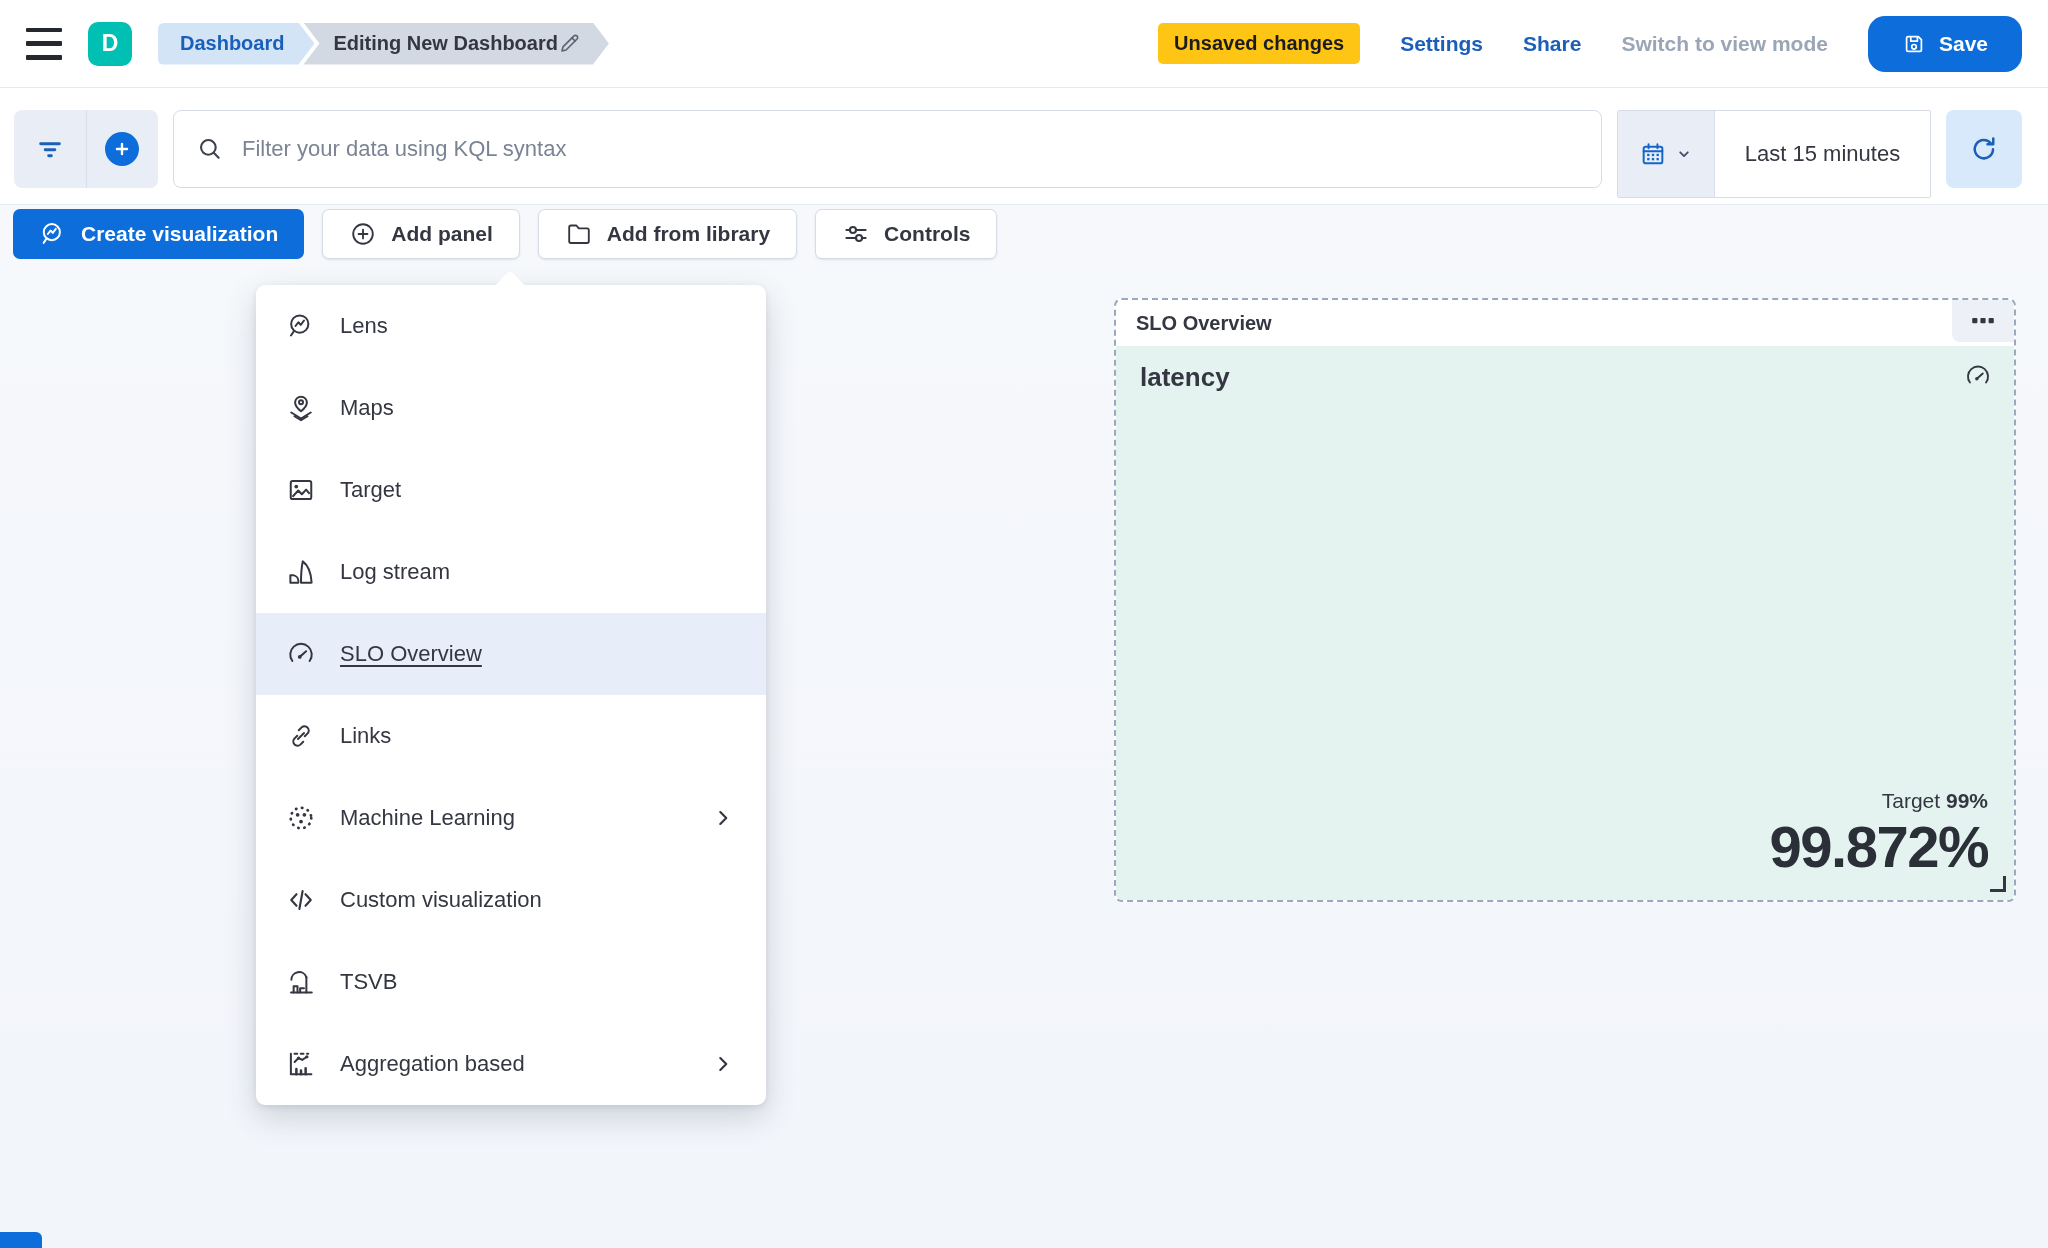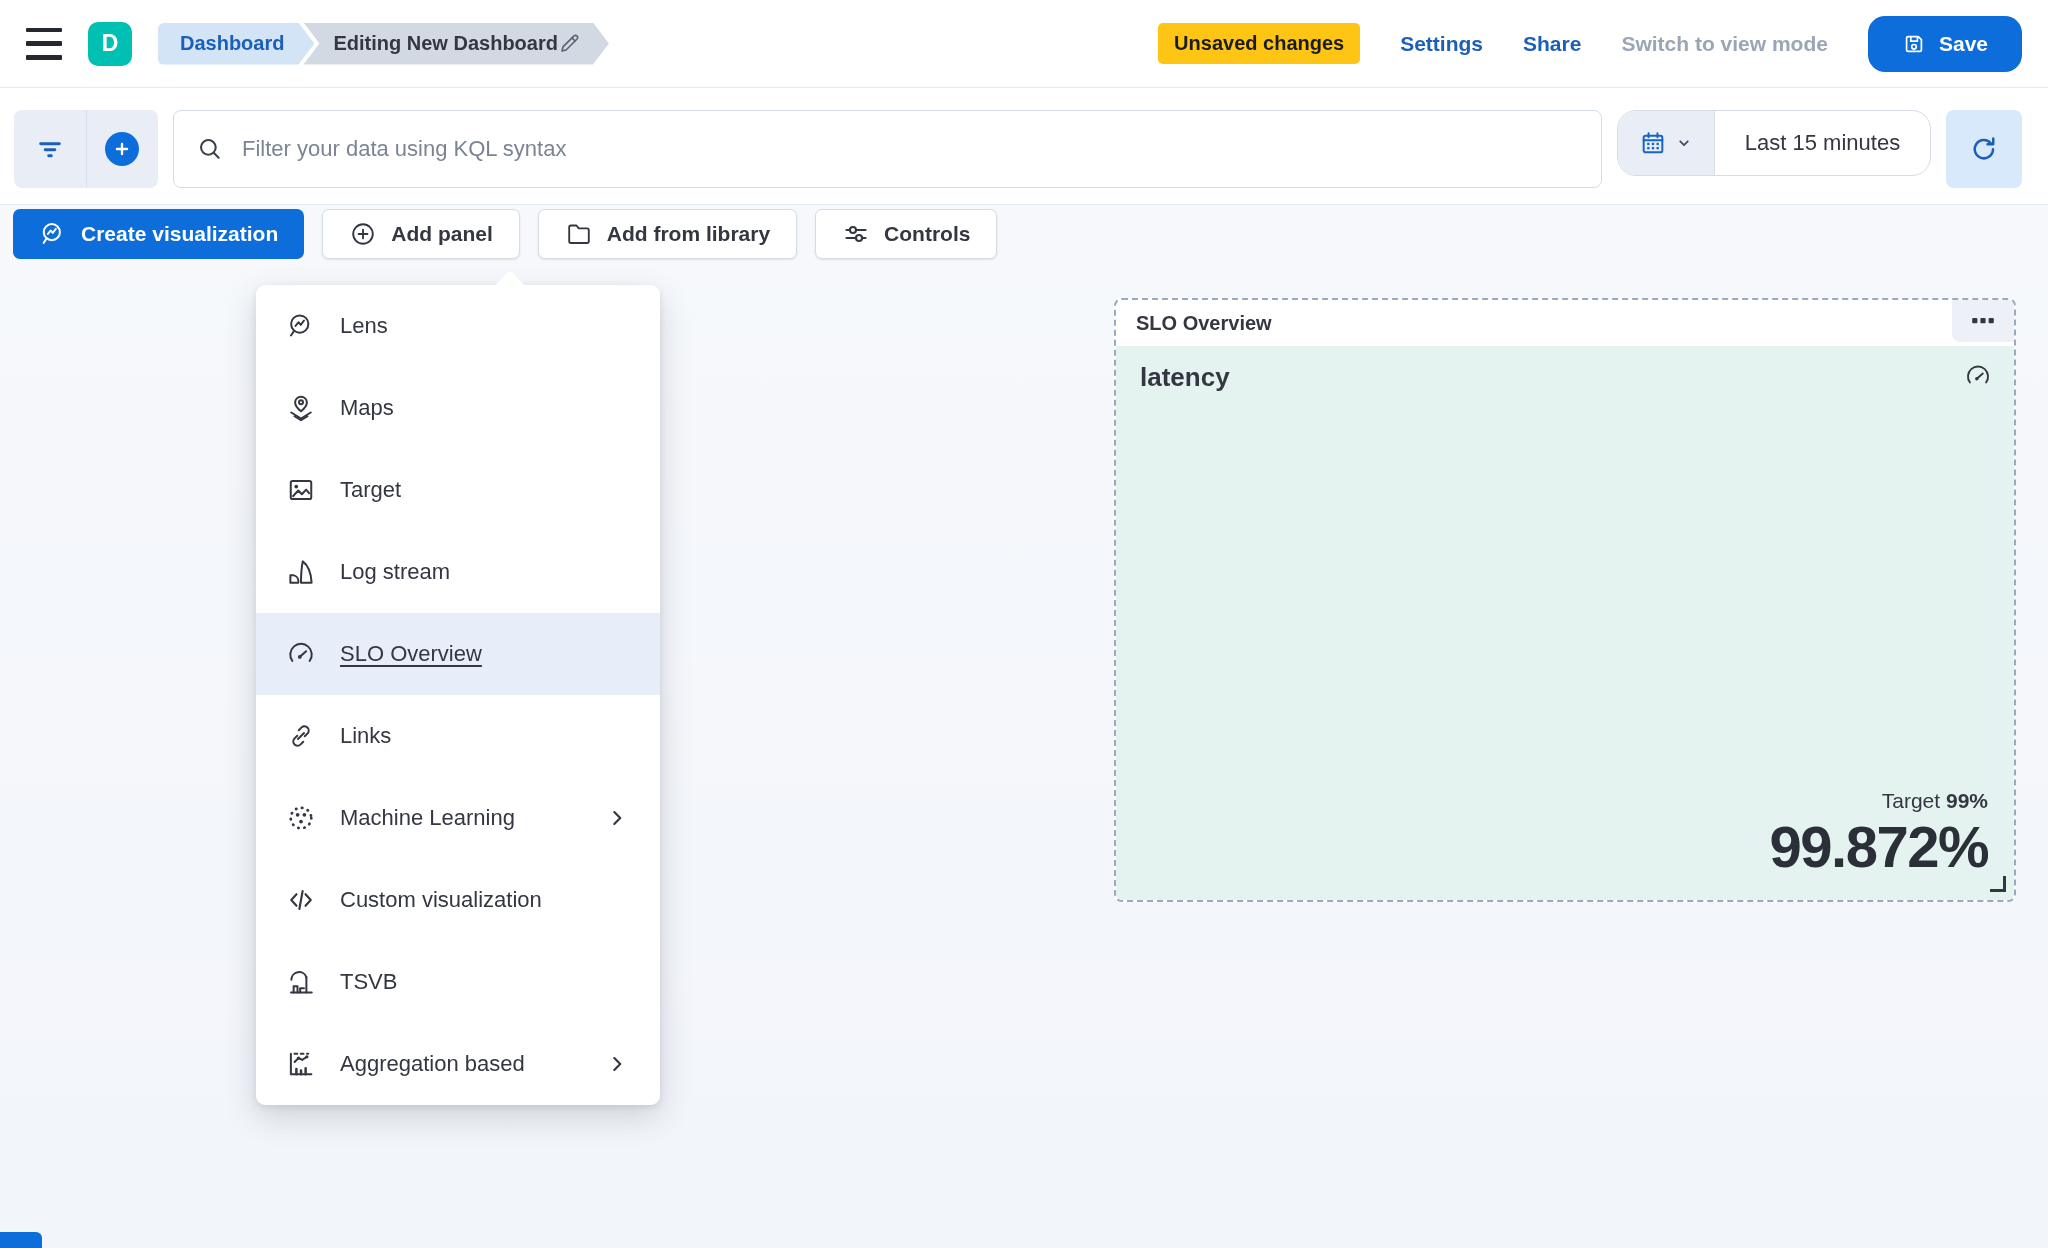--- a/index.html
+++ b/index.html
@@ -58,21 +58,21 @@
   .srch{
     flex:1;height:78px;background:#fff;border:1px solid #d6dce6;border-radius:8px;box-sizing:border-box;
     display:flex;align-items:center;padding:0 22px;gap:16px;
   }
   .srch input{
     border:none;outline:none;flex:1;font-size:22px;color:#343741;background:transparent;
     font-family:"Liberation Sans","DejaVu Sans",sans-serif;
   }
   .srch input::placeholder{color:#7b8494;}
   .dpick{
-    width:314px;height:66px;border:1px solid #d6dce6;border-radius:19px;box-sizing:border-box;
+    width:314px;height:88px;border:1px solid #d6dce6;border-radius:2px;box-sizing:border-box;
     display:flex;overflow:hidden;flex:none;background:#fff;
   }
   .dpick .cal{
     width:96px;background:#e9eef6;display:flex;align-items:center;justify-content:center;gap:7px;
     border-right:1px solid #d8deea;cursor:pointer;
   }
   .dpick .range{flex:1;display:flex;align-items:center;justify-content:center;font-size:22px;color:#343741;cursor:pointer;}
   .refbtn{
     width:76px;height:78px;background:#d7e9fa;border:none;border-radius:8px;flex:none;
     display:flex;align-items:center;justify-content:center;cursor:pointer;
@@ -80,21 +80,21 @@
   
   .tbar{display:flex;align-items:center;gap:18px;padding:4px 0 0 13px;position:relative;}
   .tbtn{
     height:50px;border-radius:7px;display:flex;align-items:center;gap:14px;padding:0 26px;
     font-size:21px;font-weight:bold;cursor:pointer;box-sizing:border-box;
   }
   .tbtn.primary{background:#0d6ddb;color:#fff;border:none;}
   .tbtn.plain{background:#fff;color:#343741;border:1px solid #d6dce6;box-shadow:0 1px 2px rgba(152,162,179,.25);}
   
   .menu{
-    position:absolute;left:256px;top:285px;width:404px;background:#fff;border-radius:9px;
+    position:absolute;left:256px;top:285px;width:510px;background:#fff;border-radius:9px;
     box-shadow:0 12px 32px rgba(60,70,90,.20),0 2px 6px rgba(60,70,90,.12);z-index:20;
   }
   .menu::before{
     content:'';position:absolute;top:-10px;left:243px;width:22px;height:22px;background:#fff;
     transform:rotate(45deg);border-radius:3px;
   }
   .mi{height:82px;display:flex;align-items:center;gap:24px;padding:0 30px;cursor:pointer;}
   .mi:first-child{border-radius:9px 9px 0 0;}
   .mi:last-child{border-radius:0 0 9px 9px;}
   .mi .lbl{font-size:22px;color:#343741;}

